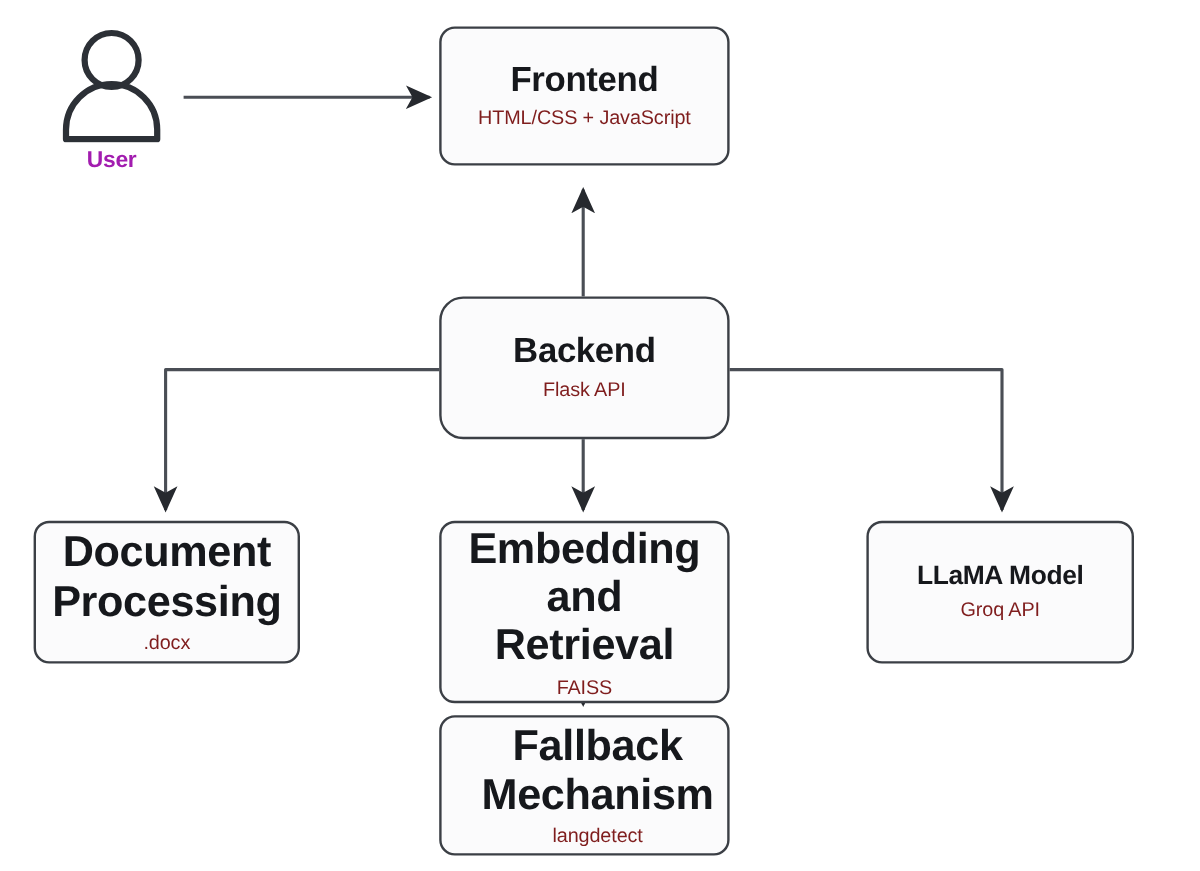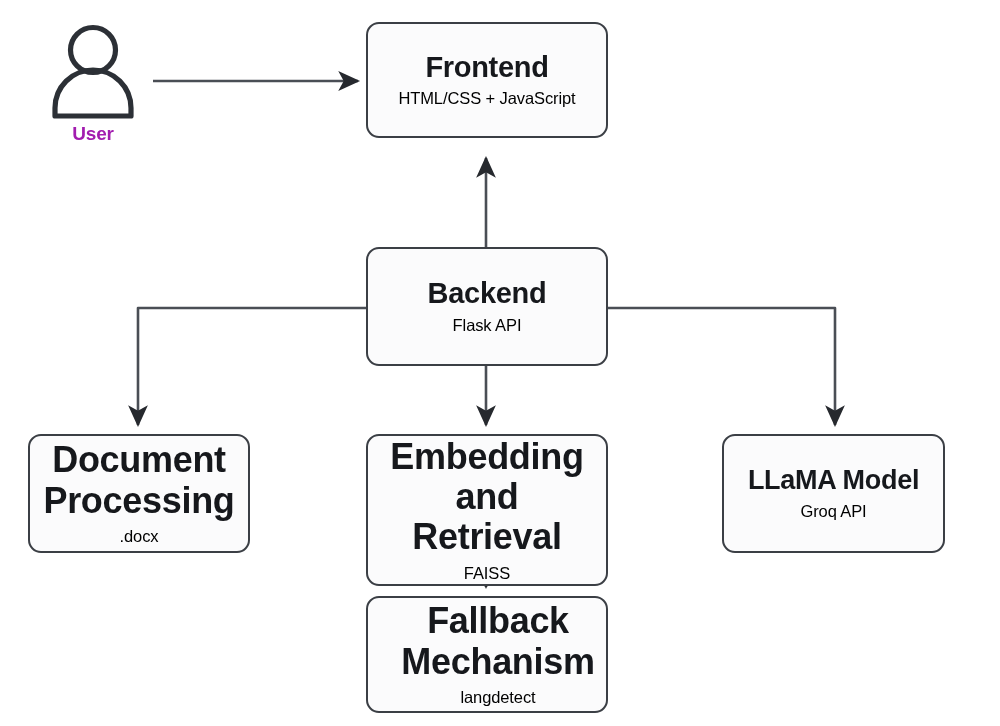--- a/index.html
+++ b/index.html
@@ -40,38 +40,38 @@
   }
   .node .title {
     color: #16181c;
     font-weight: bold;
     font-size: 36px;
     line-height: 1.12;
     letter-spacing: -0.3px;
     white-space: pre-line;
   }
   .node .sub {
-    color: #000000;
+    color: #7f1d1d;
     font-size: 16.5px;
     font-weight: normal;
     line-height: 1.2;
     margin-top: 6px;
     letter-spacing: -0.1px;
   }
   
   #node-frontend { left: 366px; top: 22px;  width: 242px; height: 116px; }
-  #node-backend  { left: 366px; top: 247px; width: 242px; height: 119px; }
+  #node-backend  { left: 366px; top: 247px; width: 242px; height: 119px; border-radius: 20px; }
   #node-document { left: 28px;  top: 434px; width: 222px; height: 119px; }
   #node-embedding{ left: 366px; top: 434px; width: 242px; height: 152px; }
   #node-llama    { left: 722px; top: 434px; width: 223px; height: 119px; }
   #node-fallback { left: 366px; top: 596px; width: 242px; height: 117px; padding-left: 32px; }
 
   #node-frontend .title,
   #node-backend  .title { font-size: 29px; }
-  #node-llama    .title { font-size: 27px; }
+  #node-llama    .title { font-size: 22px; }
 
   
   #actor-user {
     position: absolute;
     left: 38px;
     top: 24px;
     width: 110px;
     height: 135px;
   }
   #actor-user .glyph {

